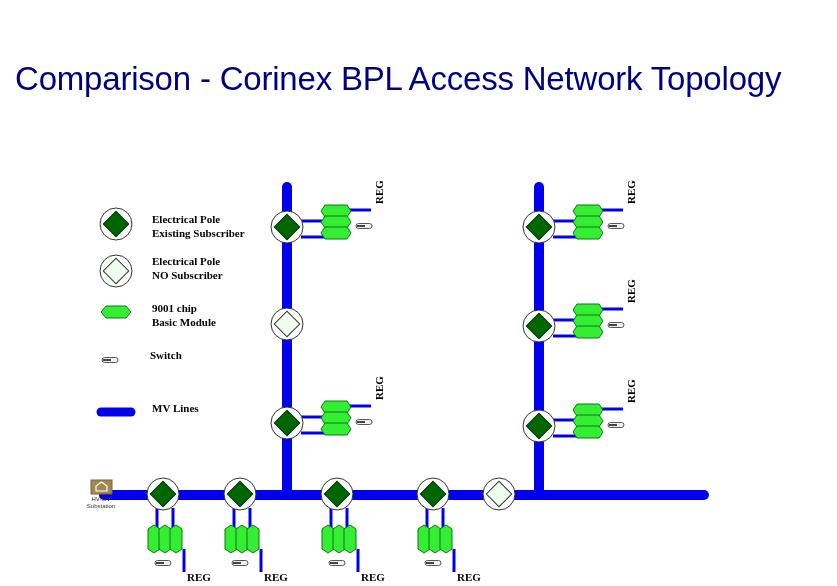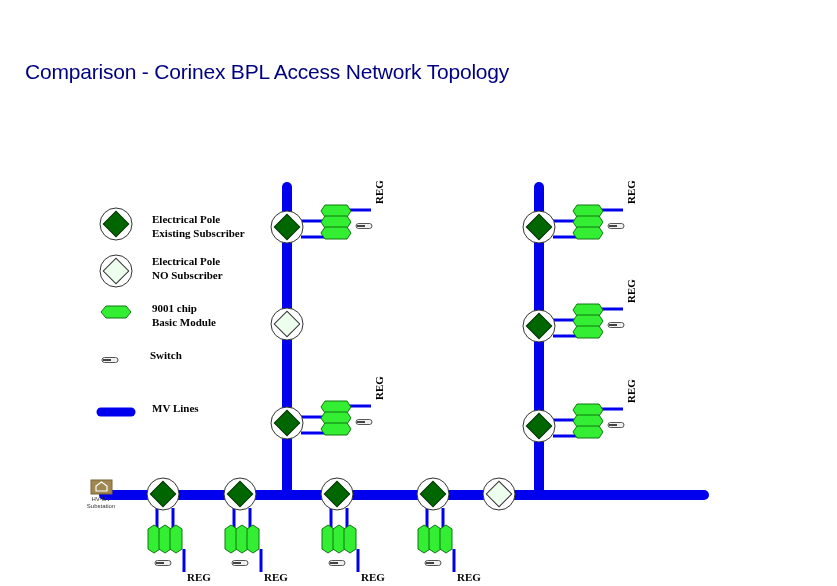--- a/index.html
+++ b/index.html
@@ -1,20 +1,20 @@
 <!DOCTYPE html>
 <html><head>
   <meta charset="utf-8">
   <style>
     html, body { margin: 0; padding: 0; background: #ffffff; }
     body { width: 837px; height: 586px; position: relative; overflow: hidden; }
     #title {
-      position: absolute; left: 25px; top: 60px;
+      position: absolute; left: 15px; top: 60px;
       font-family: "Liberation Sans", sans-serif;
-      font-size: 21px; color: #000080; white-space: nowrap; letter-spacing: -0.2px;
+      font-size: 33px; color: #000080; white-space: nowrap; letter-spacing: -0.2px;
     }
     svg#diagram { position: absolute; left: 0; top: 0; }
     .legend-text {
       font-family: "Liberation Serif", serif; font-weight: bold; font-size: 11px; fill: #000000;
     }
     .reg-text {
       font-family: "Liberation Serif", serif; font-weight: bold; font-size: 11px; fill: #000000;
     }
     .sub-text { font-family: "Liberation Sans", sans-serif; font-size: 6px; fill: #333; }
   </style>

